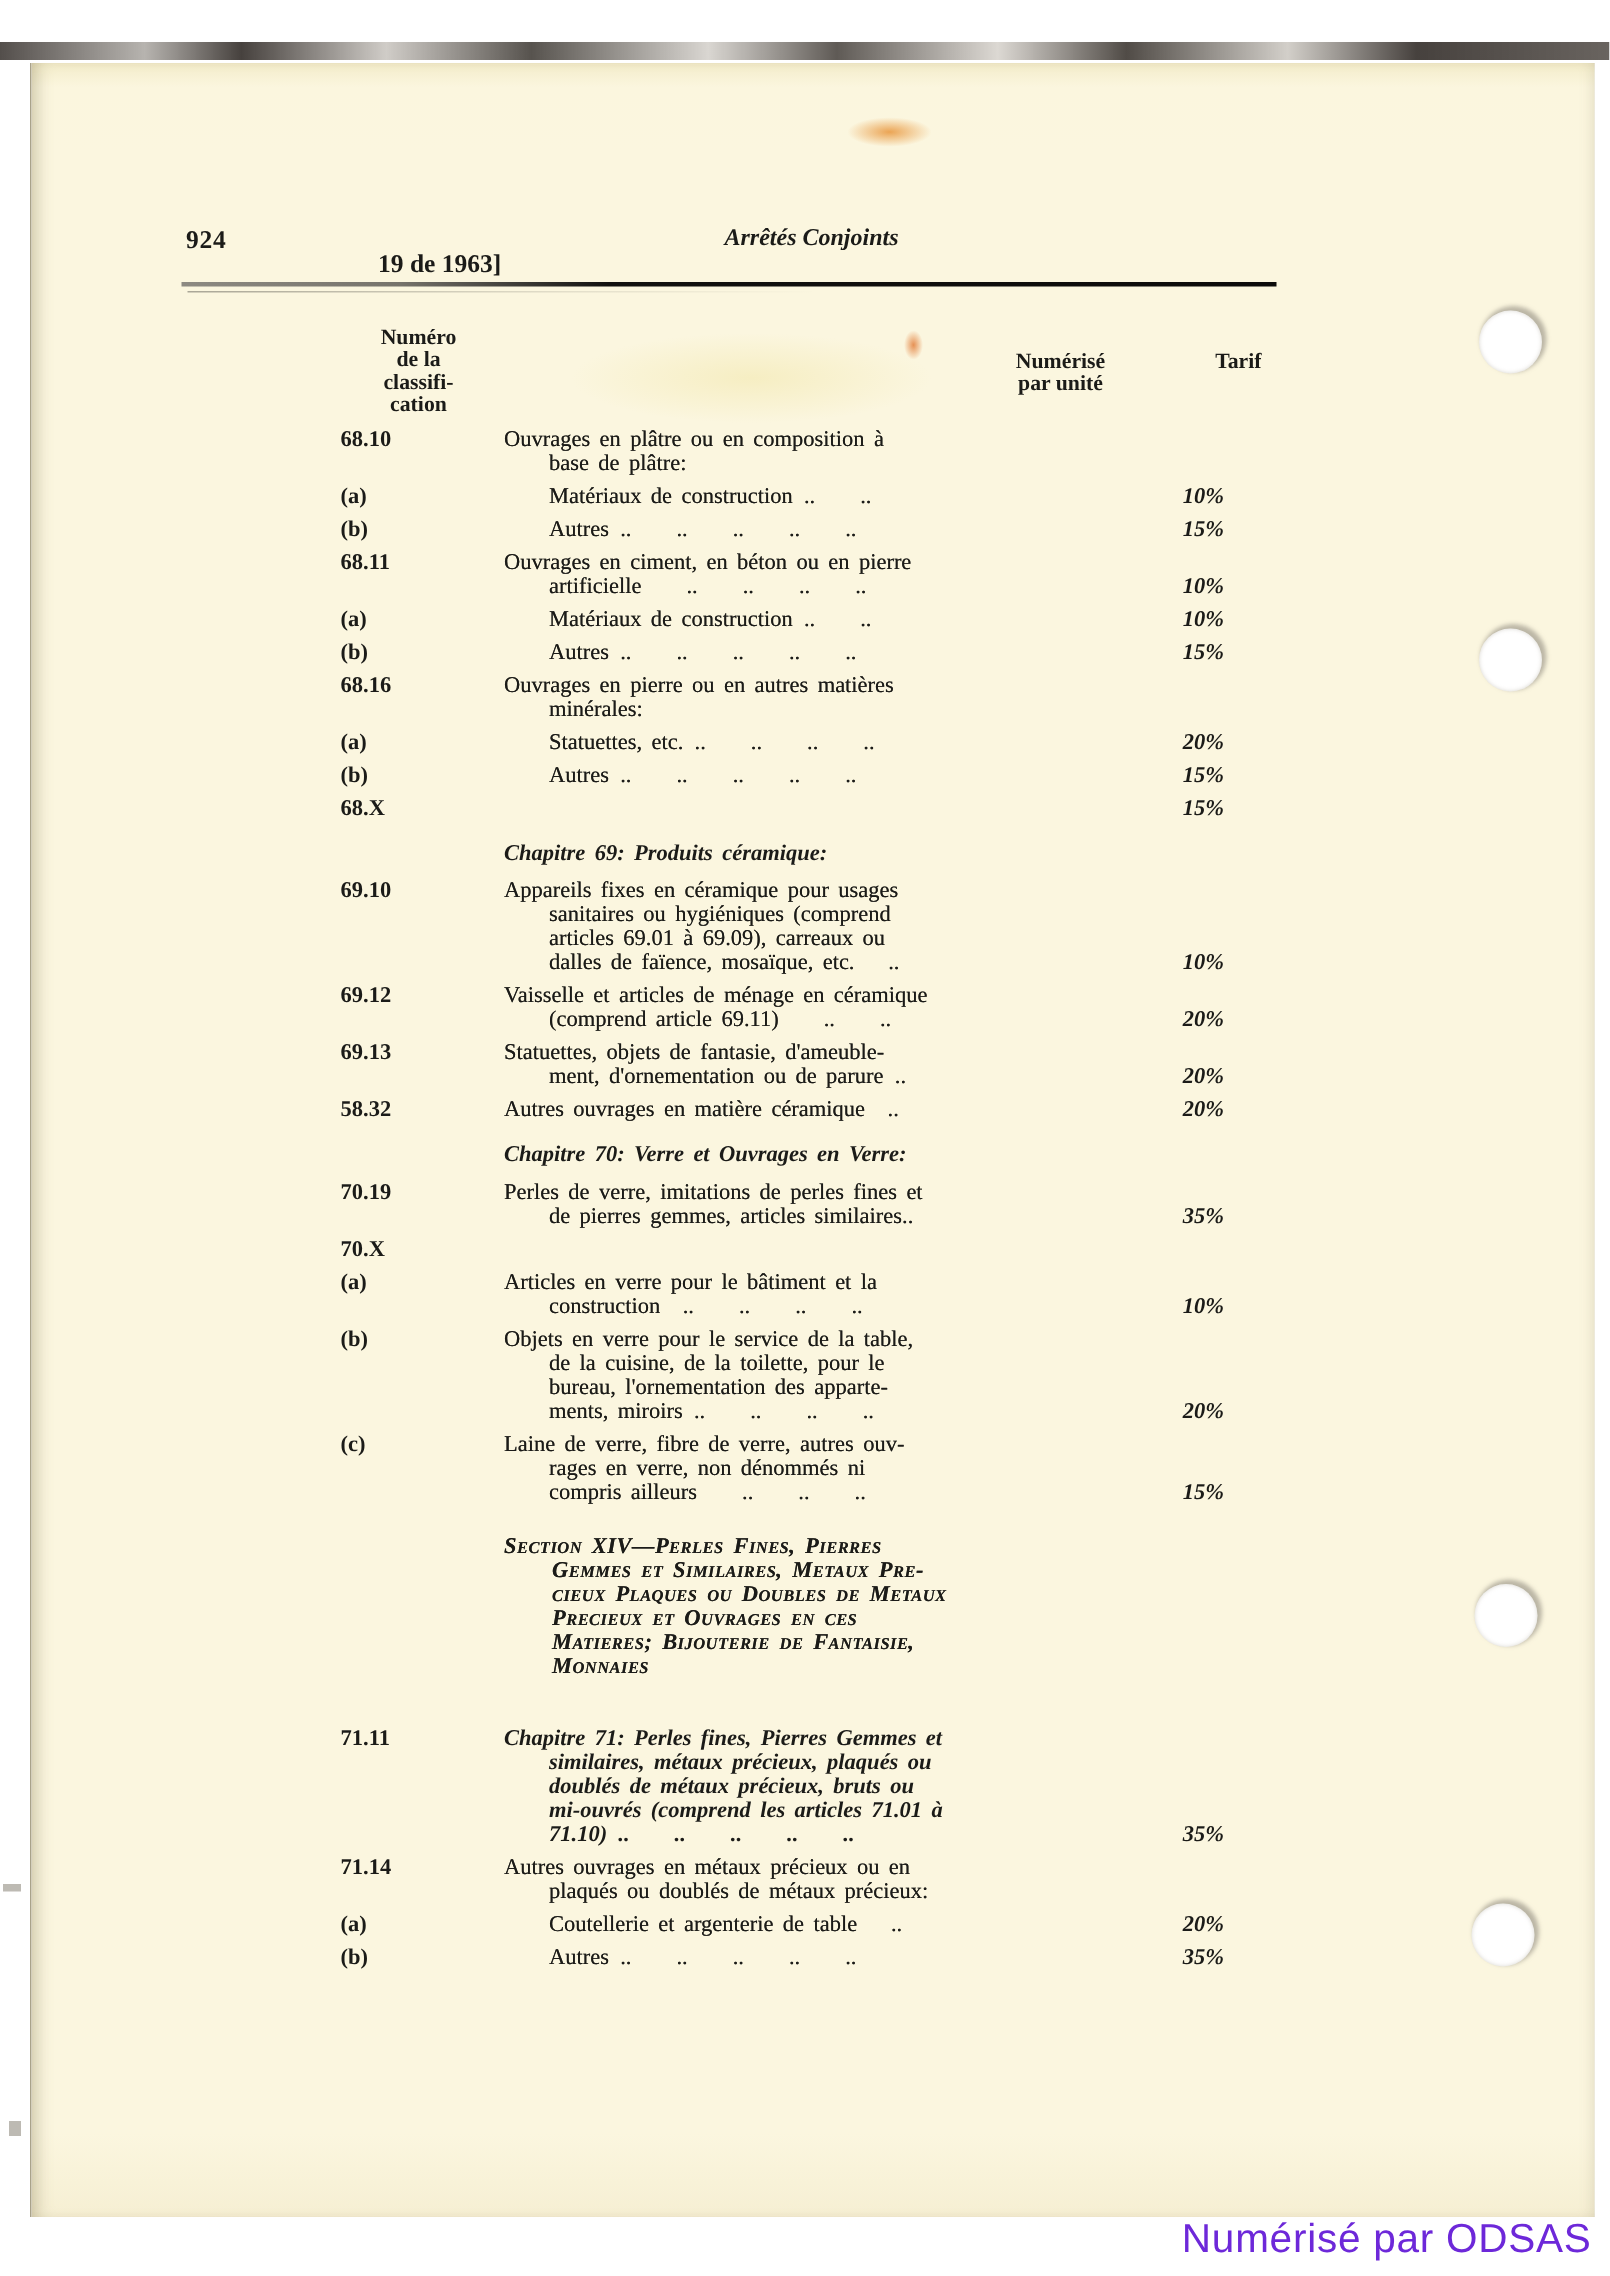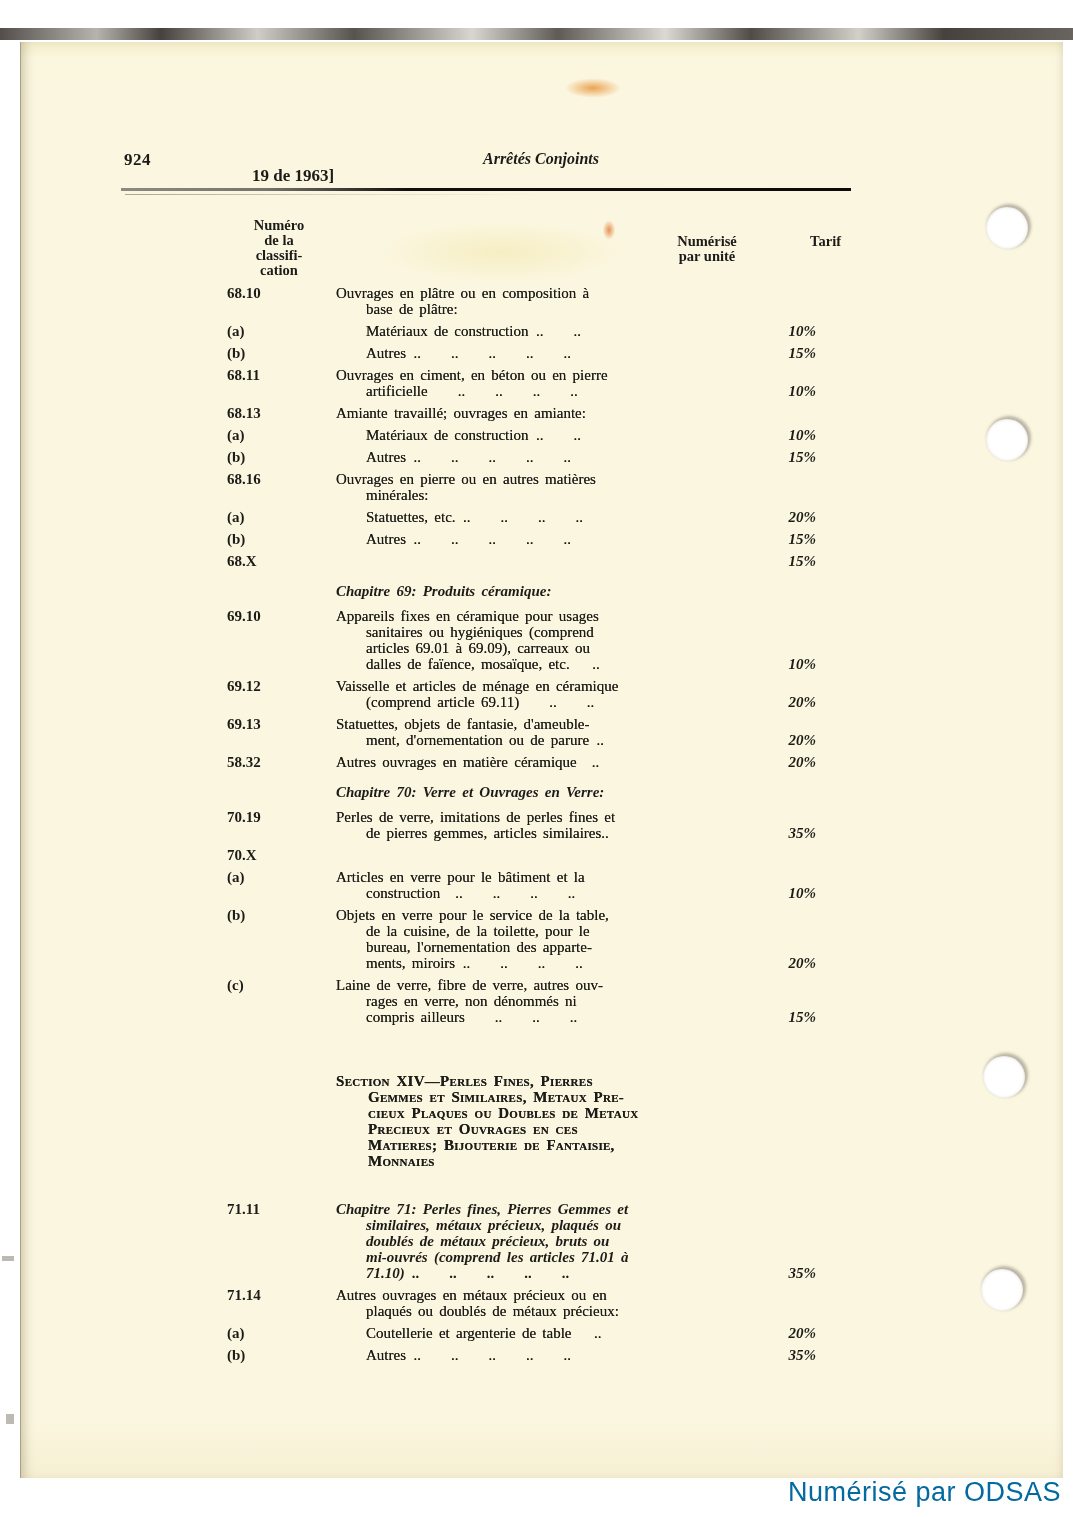--- a/index.html
+++ b/index.html
@@ -59,29 +59,29 @@
   .row{position:relative;margin:0 0 6px 0;min-height:16px;}
   .num{position:absolute;left:206px;top:0;width:98px;text-align:left;font-weight:bold;}
   .desc{margin-left:315px;width:348px;text-shadow:0 0 .4px rgba(20,20,15,.8);}
   .dline{word-spacing:2.5px;white-space:nowrap;}
   .dline.cont{padding-left:30px;}
   .sub .desc{padding-left:30px;}
   .tarif{position:absolute;left:715px;width:80px;bottom:0;text-align:right;font-weight:bold;font-style:italic;}
   .chapter{margin-top:14px;margin-bottom:9px;}
   .chapter .desc{font-style:italic;font-weight:bold;text-shadow:none;}
   .item-italic .desc{font-style:italic;font-weight:bold;text-shadow:none;}
-  .section{margin-top:48px;margin-bottom:32px;}
+  .section{margin-top:20px;margin-bottom:32px;font-style:italic;}
   .section .desc{font-variant:small-caps;font-weight:bold;letter-spacing:.3px;width:370px;}
   .section .dline.cont{padding-left:32px;}
 
   
   .watermark{
     position:absolute;top:1477px;right:12px;
     font-family:"Liberation Sans","DejaVu Sans",sans-serif;
-    font-size:27px;color:#0369a1;letter-spacing:.5px;
+    font-size:27px;color:#6d28d9;letter-spacing:.5px;
   }
 </style>
 </head>
 <body>
 
 <div class="scan-band"></div>
 <div class="left-tick" style="left:2px;top:1256px;width:12px;height:5px;"></div>
 <div class="left-tick" style="left:6px;top:1414px;width:8px;height:10px;"></div>
 
 <div class="sheet">
@@ -136,26 +136,20 @@
         <div class="tarif">15%</div>
       </div>
       <div class="row item">
         <div class="num">68.11</div>
         <div class="desc">
           <div class="dline">Ouvrages en ciment, en béton ou en pierre</div>
           <div class="dline cont">artificielle  ..  ..  ..  ..</div>
         </div>
         <div class="tarif">10%</div>
       </div>
-      <div class="row item">
-        <div class="num">68.13</div>
-        <div class="desc">
-          <div class="dline">Amiante travaillé; ouvrages en amiante:</div>
-        </div>
-      </div>
       <div class="row sub">
         <div class="num">(a)</div>
         <div class="desc">
           <div class="dline">Matériaux de construction ..  ..</div>
         </div>
         <div class="tarif">10%</div>
       </div>
       <div class="row sub">
         <div class="num">(b)</div>
         <div class="desc">

